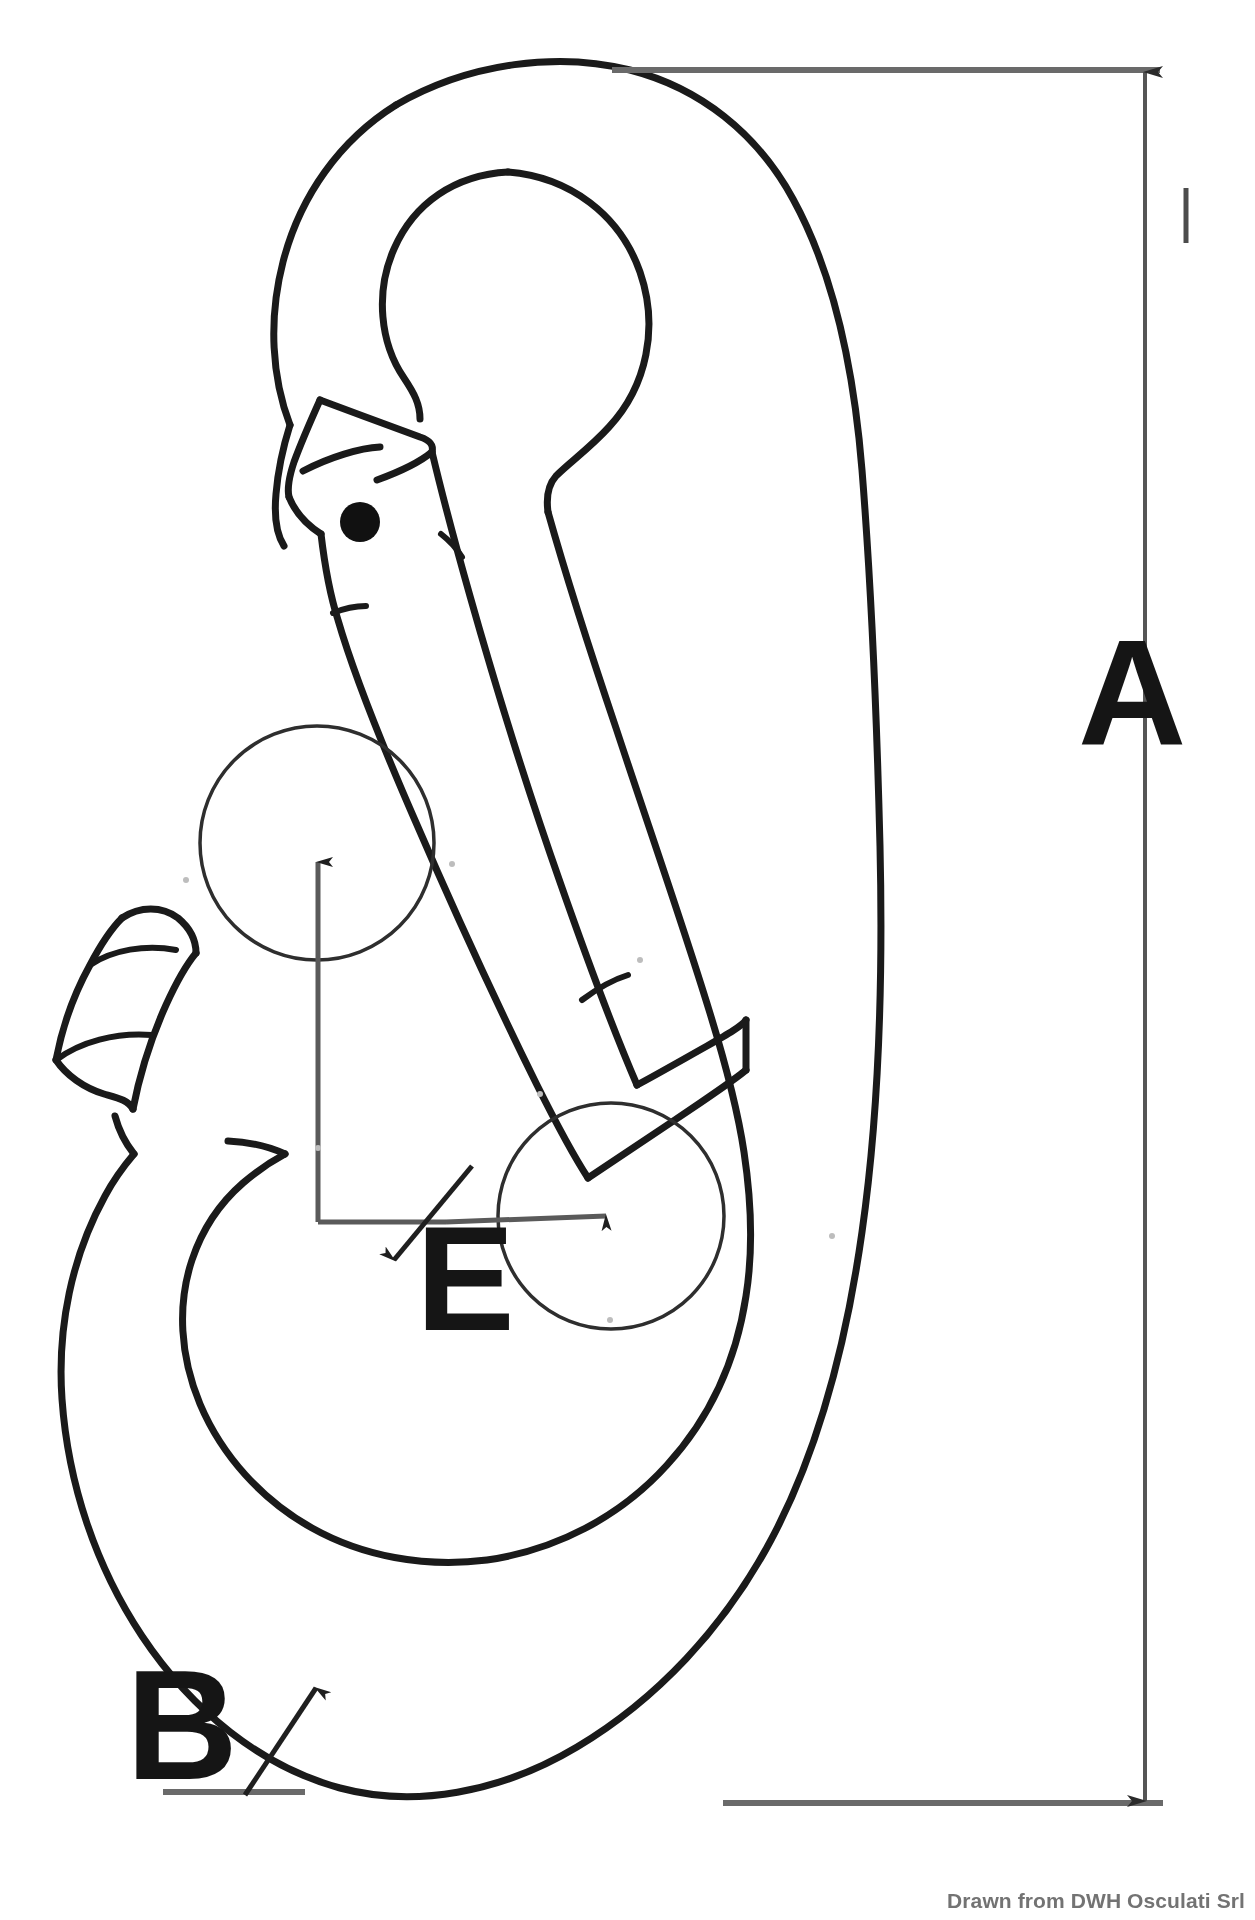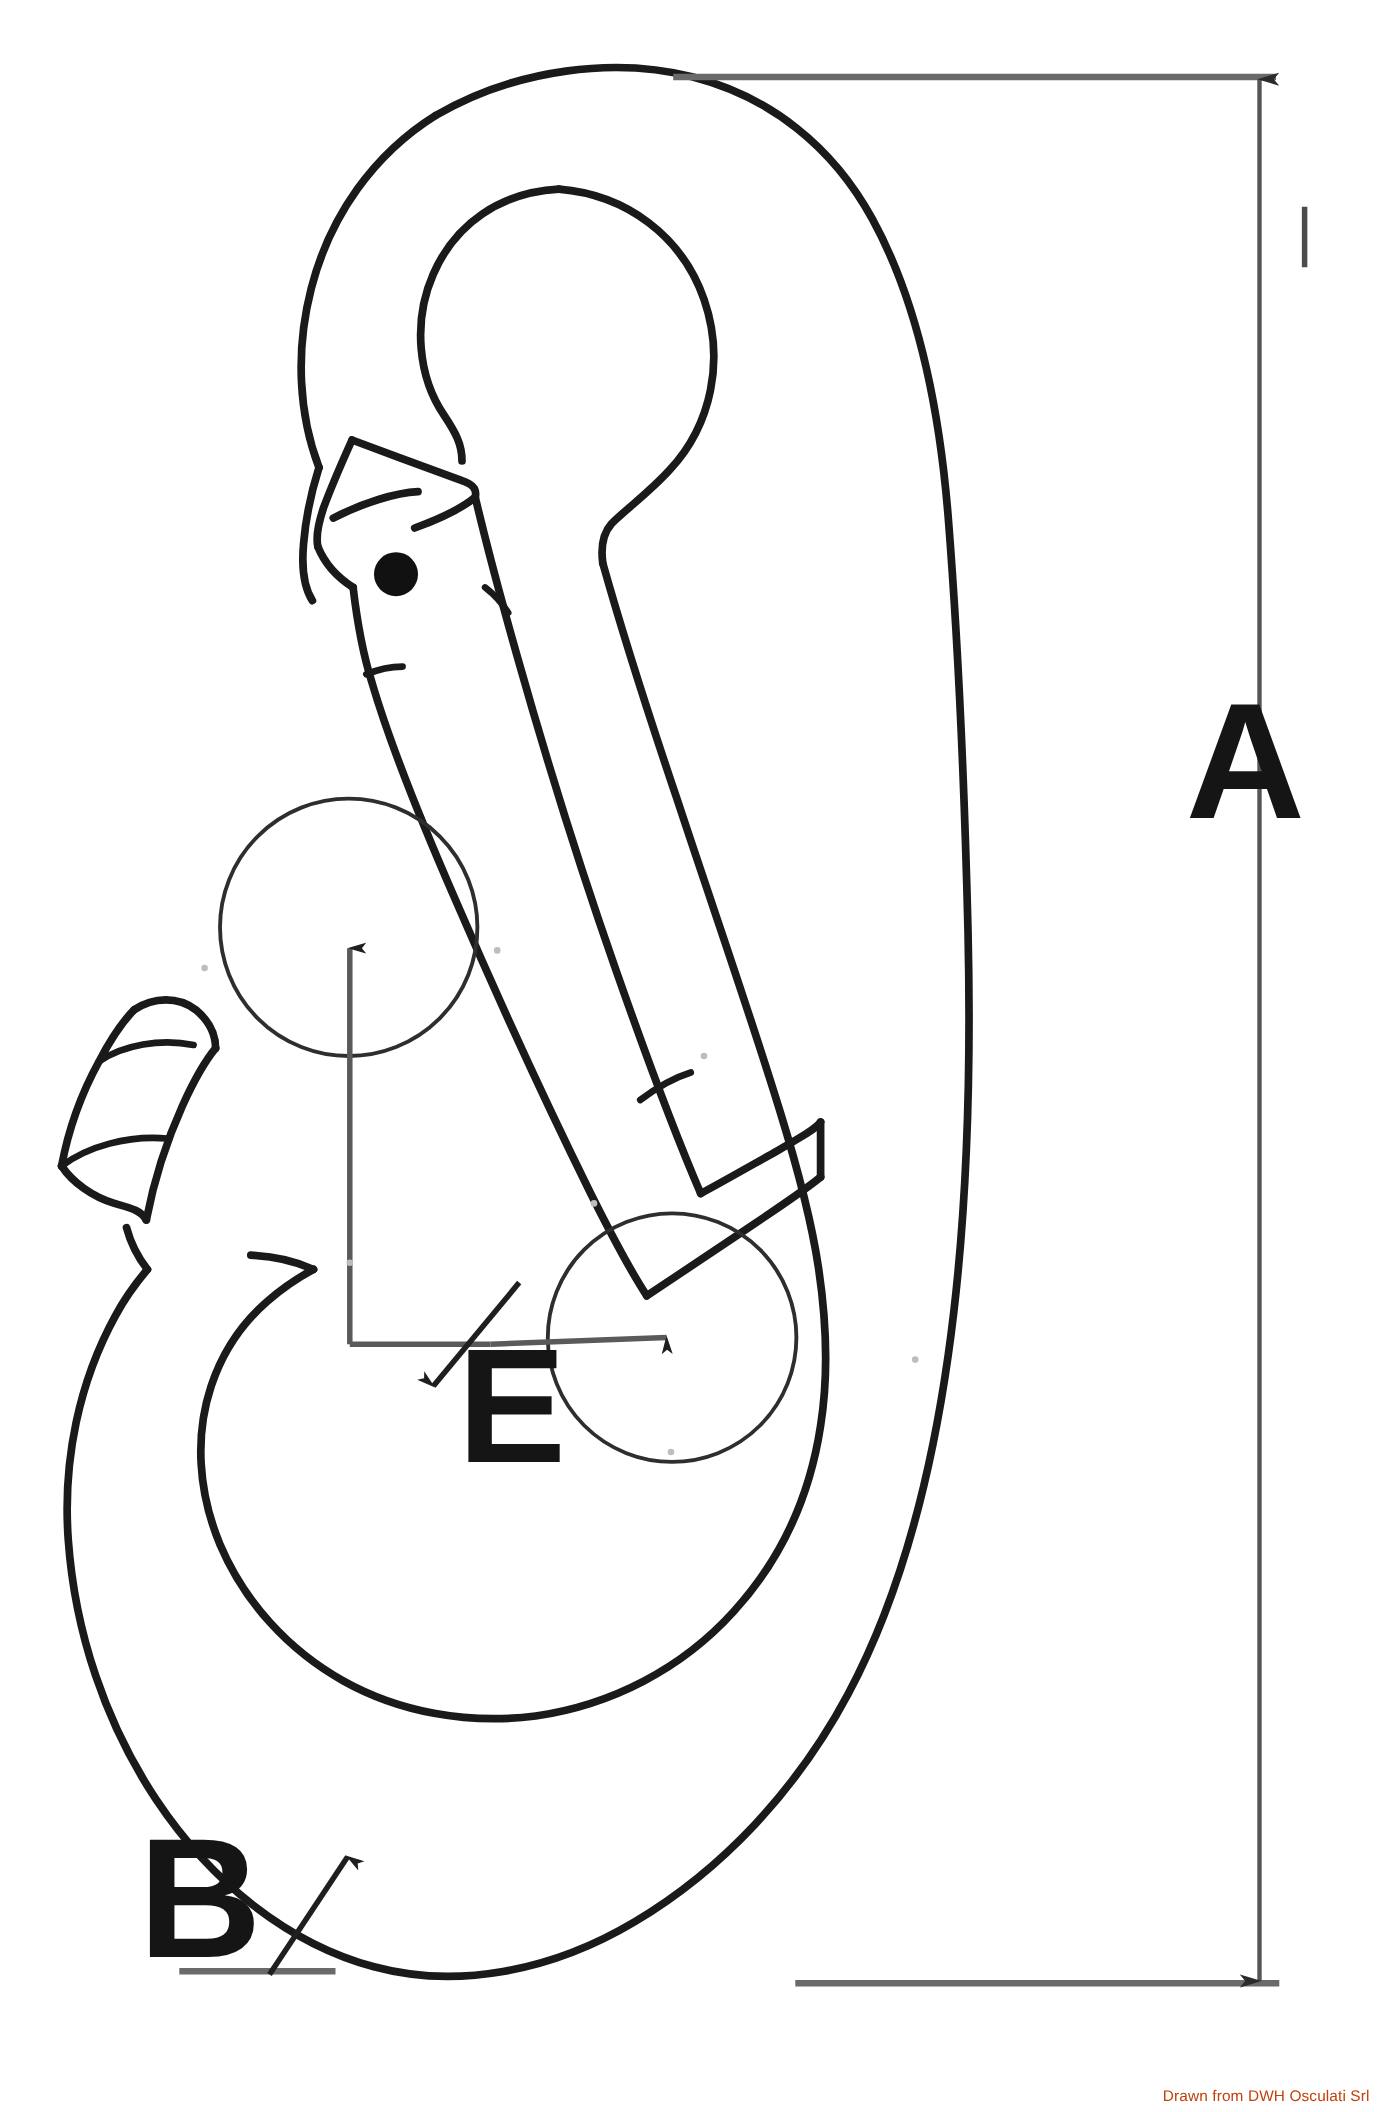--- a/index.html
+++ b/index.html
@@ -46,23 +46,23 @@
   #label-B {
     left: 126px;
     top: 1648px;
     font-size: 155px;
   }
   #credit {
     position: absolute;
     right: 10px;
     bottom: 7px;
     font-family: "Liberation Sans", sans-serif;
-    font-weight: normal;
-    font-size: 14px;
-    color: #c2410c;
+    font-weight: bold;
+    font-size: 21px;
+    color: #737373;
     letter-spacing: 0.1px;
     white-space: nowrap;
     user-select: none;
   }
 </style>
 </head>
 <body>
 
 <div id="page">
 

